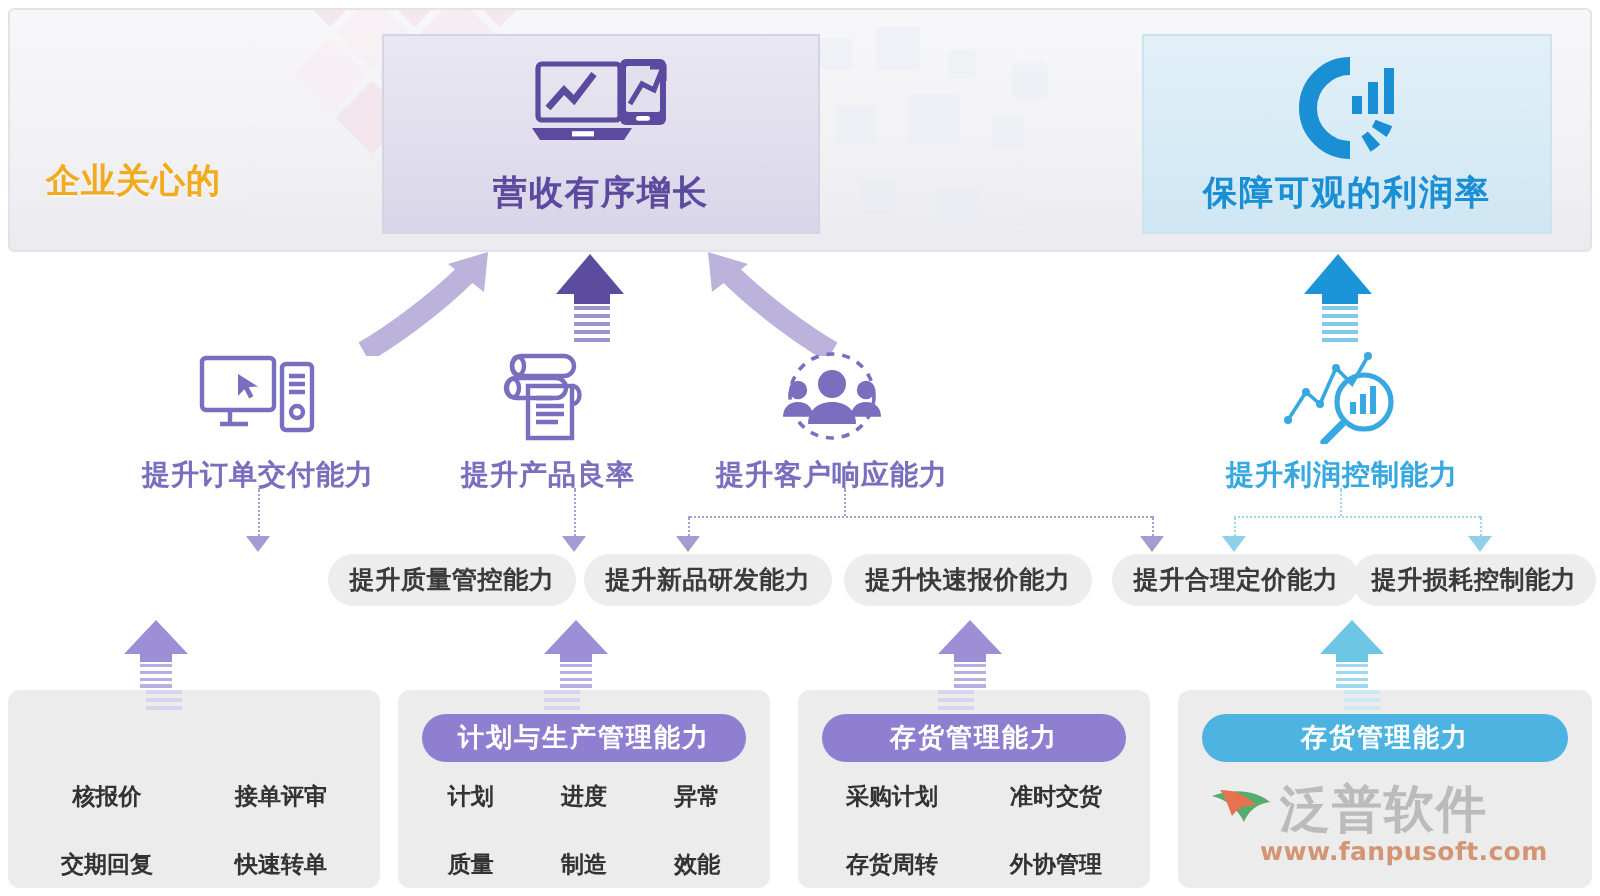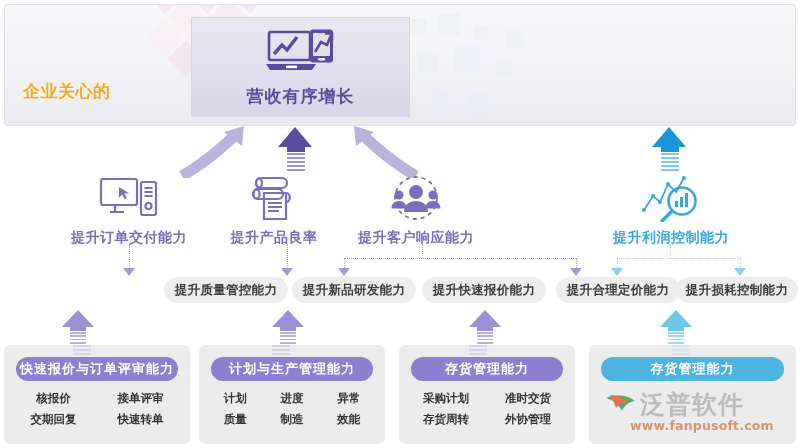--- a/index.html
+++ b/index.html
@@ -133,21 +133,21 @@
     position:absolute; left: 12px; right: 12px; top: 12px; height: 24px;
     border-radius: 12px;
     display:flex; align-items:center; justify-content:center;
     color:#fff; font-size: 13px; font-weight: bold; letter-spacing: 1px;
     white-space:nowrap;
   }
   .panel-purple .panel-head { background:#8e7fd0; }
   .panel-blue .panel-head   { background:#4db3e0; }
   .panel-grid {
     position:absolute; left: 10px; right: 10px; top: 46px;
-    display:grid; row-gap: 6px;
+    display:grid; row-gap: 19px;
     color:#333; font-size: 11.5px; font-weight: bold;
   }
   .panel-grid span { text-align:center; white-space:nowrap; }
   .grid-2 { grid-template-columns: 1fr 1fr; column-gap: 8px; }
   .grid-3 { grid-template-columns: 1fr 1fr 1fr; column-gap: 4px; }
 
   
   .stack-mark { position:absolute; top:0; width: 18px; height: 12px; }
   .stack-mark i { position:absolute; left:0; width:18px; height:2px; background:#d8d4ee; }
   .stack-mark.blue i { background:#cfe7f2; }
@@ -219,20 +219,32 @@
             <rect x="53" y="30" width="7" height="2.4" rx="1.2" fill="#ffffff" stroke="none"></rect>
           </g>
           <polyline points="9,26 17,17 22,22 32,9" fill="none" stroke="#5b4a9e" stroke-width="3.4"></polyline>
           <polyline points="50,24 56,14 62,17 66,7" fill="none" stroke="#5b4a9e" stroke-width="2.6"></polyline>
           <path d="M60 5.5h7v7" fill="none" stroke="#5b4a9e" stroke-width="2.6"></path>
         </svg>
       </div>
       <div class="gc-label">营收有序增长</div>
     </div>
 
+    <div class="goal-card" id="goal-profit">
+      <div class="gc-icon">
+        <svg width="58" height="52" viewBox="0 0 58 52">
+          <path d="M30 5 A21 21 0 1 0 30 47" fill="none" stroke="#1b8fd4" stroke-width="9"></path>
+          <path d="M38 44 A21 21 0 0 0 48 30" fill="none" stroke="#1b8fd4" stroke-width="9" stroke-dasharray="5 4"></path>
+          <rect x="31" y="20" width="5" height="9" fill="#1b8fd4"></rect>
+          <rect x="39" y="13" width="5" height="16" fill="#1b8fd4"></rect>
+          <rect x="47" y="6" width="5" height="23" fill="#1b8fd4"></rect>
+        </svg>
+      </div>
+      <div class="gc-label">保障可观的利润率</div>
+    </div>
   </div>
 
   <div class="big-arrow" style="left:278px;top:127px;width:36px;height:48px;">
     <div class="arrow-up-head" style="left:0;top:0;border-bottom:20px solid #5c4c9f;"></div>
     <div class="arrow-up-stem" style="left:9px;top:20px;height:5px;background:#5c4c9f;"></div>
     <div class="arrow-stripes" style="left:9px;top:26px;height:20px;
       background-image:repeating-linear-gradient(180deg,#8d80c8 0 2px, rgba(255,255,255,0) 2px 4px);
       opacity:.85;"></div>
   </div>
 
@@ -381,21 +393,20 @@
     <div class="sm-stripes" style="left:8px;top:22px;height:16px;
       background-image:repeating-linear-gradient(180deg,#84d0ea 0 1.6px, rgba(255,255,255,0) 1.6px 3.4px);opacity:.8;"></div>
   </div>
 
   <div class="panel panel-purple" style="left:4px;width:186px;">
     <div class="stack-mark" style="left:69px;">
       <i style="top:0"></i>
         <i style="top:4px"></i>
         <i style="top:8px"></i>
     </div>
-    <div class="panel-head">快速报价与订单评审能力</div>
     <div class="panel-grid grid-2">
       <span>核报价</span>
       <span>接单评审</span>
       <span>交期回复</span>
       <span>快速转单</span>
     </div>
   </div>
 
   <div class="panel panel-purple" style="left:199px;width:186px;">
     <div class="stack-mark" style="left:73px;">

